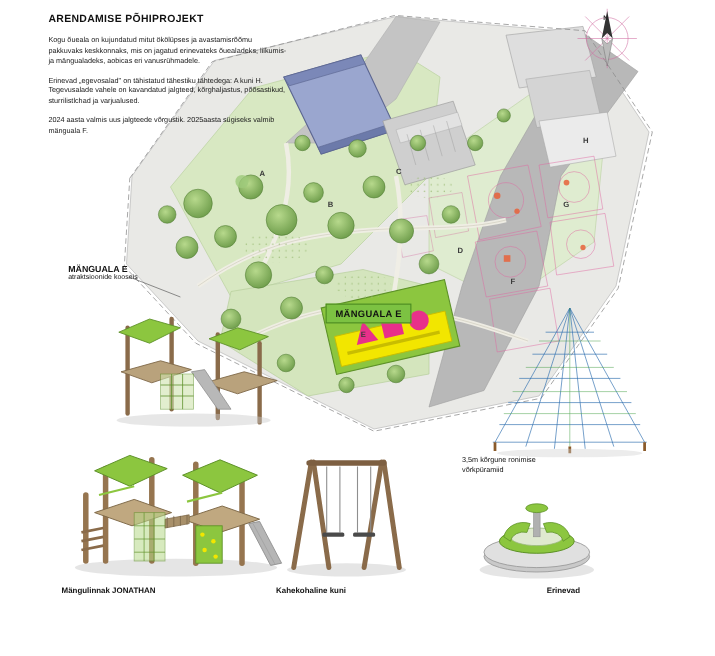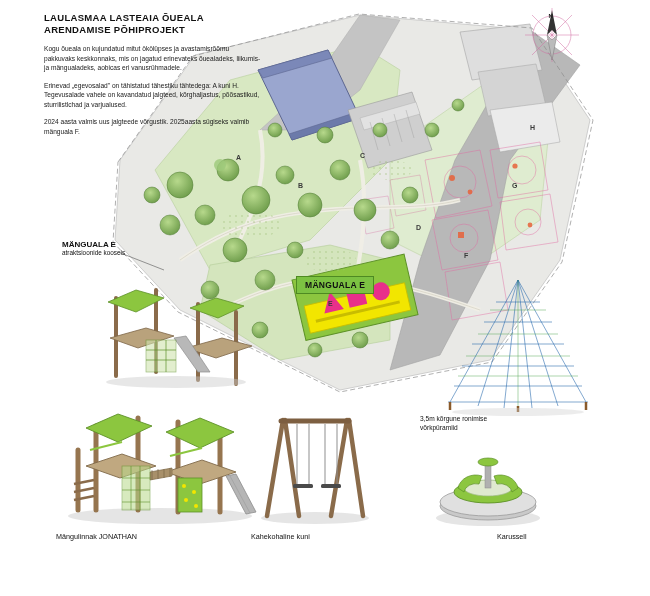--- a/index.html
+++ b/index.html
@@ -101,21 +101,21 @@
     font-weight: normal;
     line-height: 9px;
     white-space: normal;
     width: 96px;
   }
 
   
   .caption {
     position: absolute;
     font-size: 7.2px;
-    font-weight: normal;
+    font-weight: bold;
     color: #111;
     white-space: nowrap;
   }
   .cap-jonathan { left: 56px; top: 532px; }
   .cap-swing    { left: 251px; top: 532px; }
   .cap-carousel { left: 497px; top: 532px; }
 
   
   .prod {
     position: absolute;
@@ -274,21 +274,20 @@
         <line x1="49" y1="9" x2="9" y2="49"></line>
         <circle cx="29" cy="29" r="19"></circle>
       </g>
       <polygon points="29,4 34,29 29,24 24,29" fill="#333"></polygon>
       <polygon points="29,54 34,29 29,34 24,29" fill="#bbb" stroke="#666" stroke-width="0.4"></polygon>
       <text x="25.5" y="12" font-family="Liberation Sans, sans-serif" font-size="6" fill="#222" font-weight="bold">N</text>
     </svg>
   </div>
 
   <div class="title-block">
-    <div class="title-line">LAULASMAA LASTEAIA ÕUEALA</div>
     <div class="title-line">ARENDAMISE PÕHIPROJEKT</div>
     <div class="body-text">
       <p>Kogu õueala on kujundatud mitut ökölüpses ja avastamisrõõmu pakkuvaks keskkonnaks, mis on jagatud erinevateks õuealadeks, liikumis- ja mängualadeks, aobicas eri vanusrühmadele.</p>
       <p>Erinevad „egevosalad" on tähistatud tähestiku tähtedega: A kuni H. Tegevusalade vahele on kavandatud jalgteed, kõrghaljastus, põõsastikud, sturrilistlchad ja varjualused.</p>
       <p>2024 aasta valmis uus jalgteede võrgustik. 2025aasta sügiseks valmib mänguala F.</p>
     </div>
   </div>
 
   <div class="map-label label-manguala-e-left">
     <span>MÄNGUALA E</span>
@@ -465,15 +464,15 @@
       <path d="M30,48 a18,16 0 0 1 24,-12 l-3,8 a12,10 0 0 0 -15,8 Z" fill="#8cc63f" stroke="#5d9128" stroke-width="0.7"></path>
       <path d="M90,48 a18,16 0 0 0 -24,-12 l3,8 a12,10 0 0 1 15,8 Z" fill="#8cc63f" stroke="#5d9128" stroke-width="0.7"></path>
 
       <rect x="57" y="22" width="6" height="26" fill="#b0b0b0" stroke="#8d8d8d" stroke-width="0.5"></rect>
       <ellipse cx="60" cy="22" rx="10" ry="4" fill="#8cc63f" stroke="#5d9128" stroke-width="0.7"></ellipse>
     </svg>
   </div>
 
   <div class="caption cap-jonathan">Mängulinnak JONATHAN</div>
   <div class="caption cap-swing">Kahekohaline kuni</div>
-  <div class="caption cap-carousel">Karussell</div>
+  <div class="caption cap-carousel">Erinevad</div>
 
 </div>
 
 </body></html>

